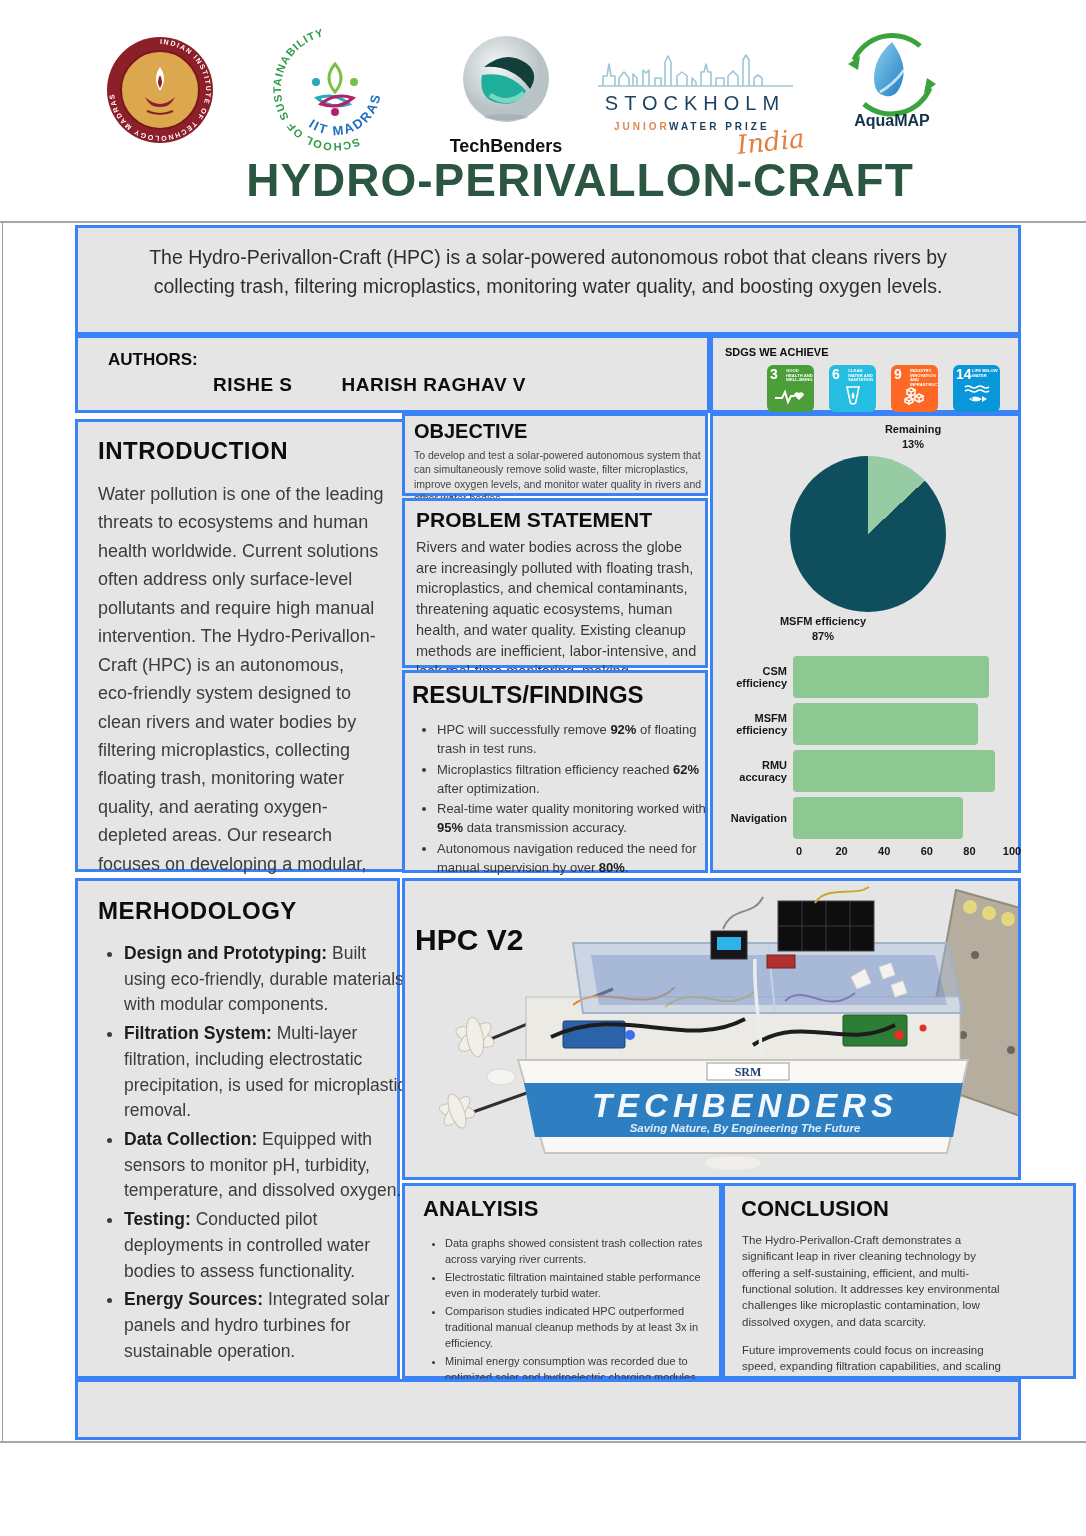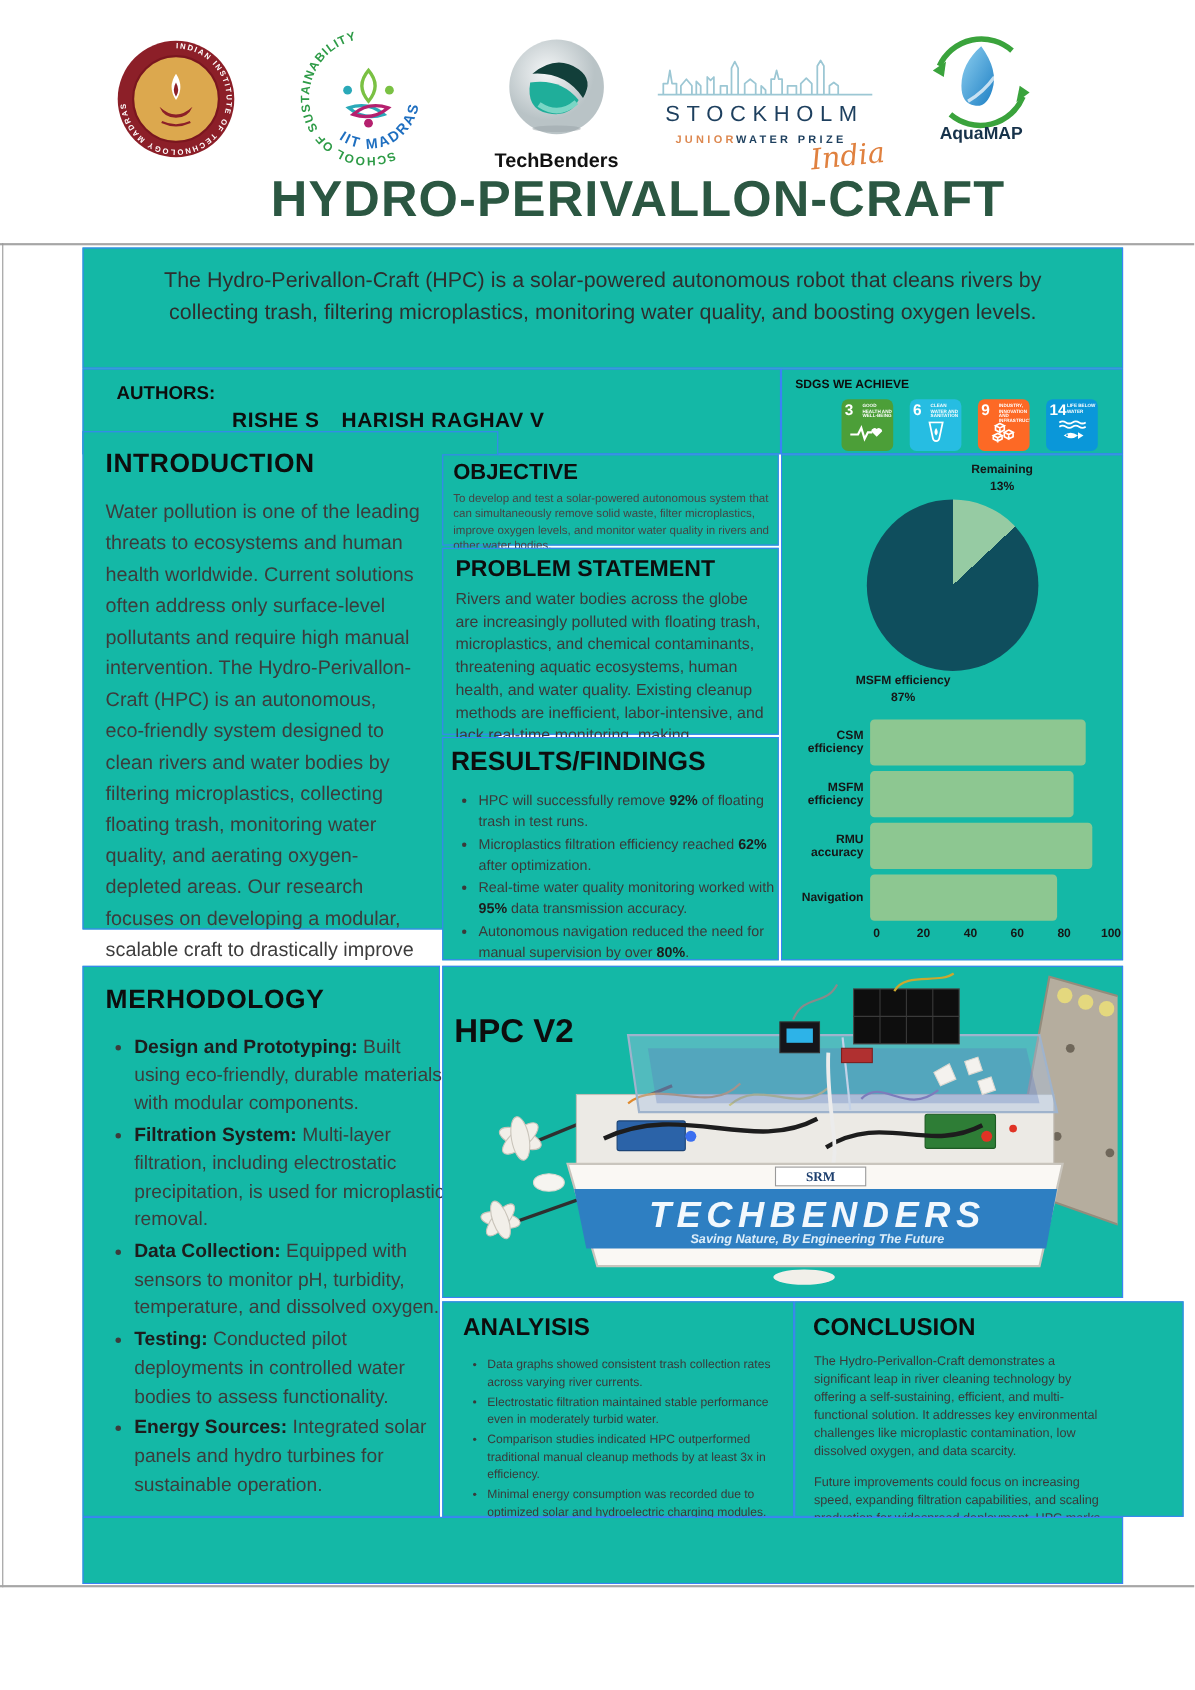--- a/index.html
+++ b/index.html
@@ -1,25 +1,25 @@
 <!DOCTYPE html>
 <html><head>
 <meta charset="utf-8">
 <style>
   html,body{margin:0;padding:0;background:#ffffff;}
   .poster{position:relative;width:1086px;height:1536px;background:#fff;font-family:"Liberation Sans",sans-serif;overflow:hidden;}
   .abs{position:absolute;}
-  .box{position:absolute;background:#14b8a6;border:1px solid #3b82f6;box-sizing:border-box;}
+  .box{position:absolute;background:#e5e5e5;border:3px solid #3b82f6;box-sizing:border-box;}
   .rule{position:absolute;left:0;width:1086px;height:2px;background:#a6a6a6;}
   .poster-title{position:absolute;left:0;top:153px;width:1086px;text-align:center;
     font-size:46px;font-weight:800;letter-spacing:1px;color:#2b5742;padding-left:37px;}
   .logo-caption{font-weight:800;color:#111;}
   .summary-text{margin:15px auto 0;width:880px;text-align:center;font-size:19.5px;line-height:1.47;color:#2e2e2e;}
   .authors-label{position:absolute;left:30px;top:12px;font-size:17px;font-weight:800;color:#0d0d0d;}
-  .authors-names{position:absolute;left:135px;top:36px;font-size:19px;font-weight:800;letter-spacing:.5px;color:#0d0d0d;display:flex;gap:20px;}
+  .authors-names{position:absolute;left:135px;top:36px;font-size:19px;font-weight:800;letter-spacing:.5px;color:#0d0d0d;display:flex;gap:49px;}
   .sdgs-heading{position:absolute;left:12px;top:8px;font-size:11px;font-weight:800;color:#0d0d0d;}
   .sdg-row{position:absolute;left:54px;top:27px;display:flex;gap:15px;}
   .sdg-tile{width:47px;height:47px;border-radius:6px;color:#fff;position:relative;overflow:hidden;}
   .sdg-num{position:absolute;left:3px;top:1px;font-size:14px;font-weight:800;}
   .sdg-label{position:absolute;left:19px;top:4px;width:27px;font-size:4.2px;line-height:1.1;font-weight:700;}
   .sdg-icon{position:absolute;left:0;right:0;bottom:2px;text-align:center;}
   .sec-h1{font-weight:800;color:#0d0d0d;margin:0;}
   .intro-h{position:absolute;left:20px;top:15px;font-size:24px;letter-spacing:.5px;}
   .intro-body{position:absolute;left:20px;top:58px;width:286px;font-size:18px;line-height:1.58;color:#3c3c3c;}
   .obj-h{position:absolute;left:9px;top:4px;font-size:20px;}
@@ -197,21 +197,21 @@
               </g>
               <path d="M6,15 q6,-5 13,0 q-6,5 -13,0z" fill="#fff"></path>
               <path d="M19,12 l5,3 -5,3z" fill="#fff"></path>
               <circle cx="9" cy="14.6" r="0.9" fill="#0A97D9"></circle>
             </svg>
         </span>
       </div>
     </div>
   </div>
 
-  <div class="box" style="left:75px;top:392px;width:378px;height:453px">
+  <div class="box" style="left:75px;top:419px;width:378px;height:453px">
     <h2 class="sec-h1 intro-h">INTRODUCTION</h2>
     <p class="intro-body" style="margin:0;">Water pollution is one of the leading threats to ecosystems and human health worldwide. Current solutions often address only surface-level pollutants and require high manual intervention. The Hydro-Perivallon-Craft (HPC) is an autonomous, eco-friendly system designed to clean rivers and water bodies by filtering microplastics, collecting floating trash, monitoring water quality, and aerating oxygen-depleted areas. Our research focuses on developing a modular, scalable craft to drastically improve river health and sustainability.</p>
   </div>
 
   <div class="box" style="left:402px;top:413px;width:306px;height:83px">
     <h3 class="sec-h1 obj-h">OBJECTIVE</h3>
     <p class="obj-body" style="margin:0;">To develop and test a solar-powered autonomous system that can simultaneously remove solid waste, filter microplastics, improve oxygen levels, and monitor water quality in rivers and other water bodies.</p>
   </div>
 
   <div class="box" style="left:402px;top:498px;width:306px;height:170px">

